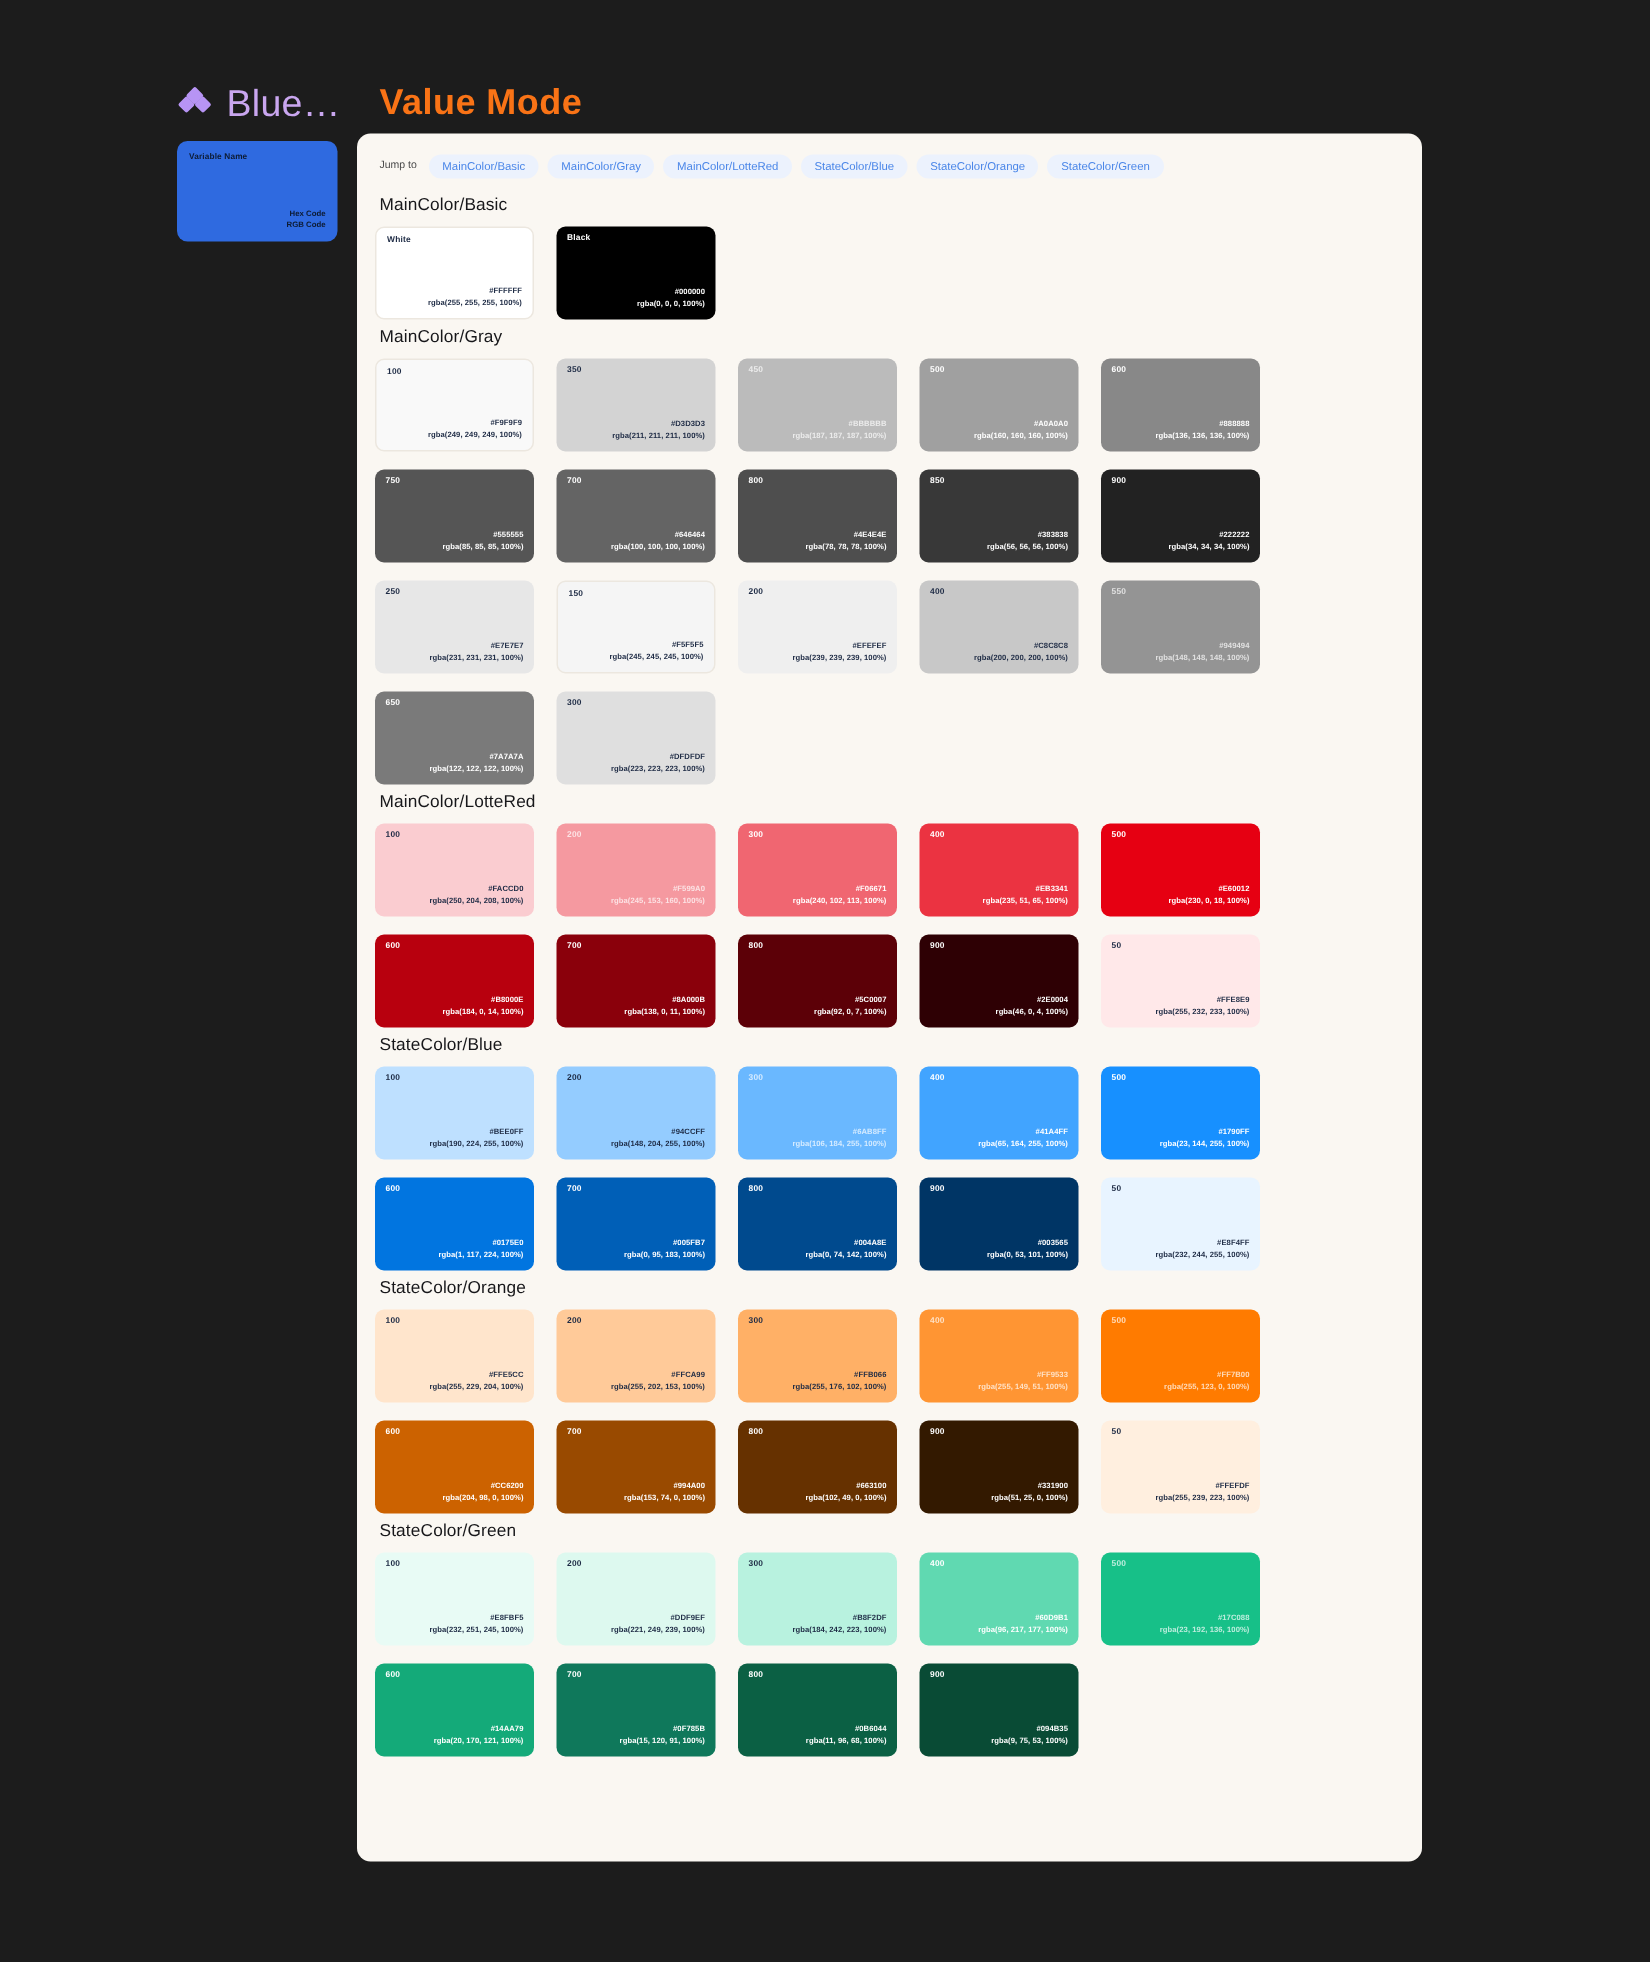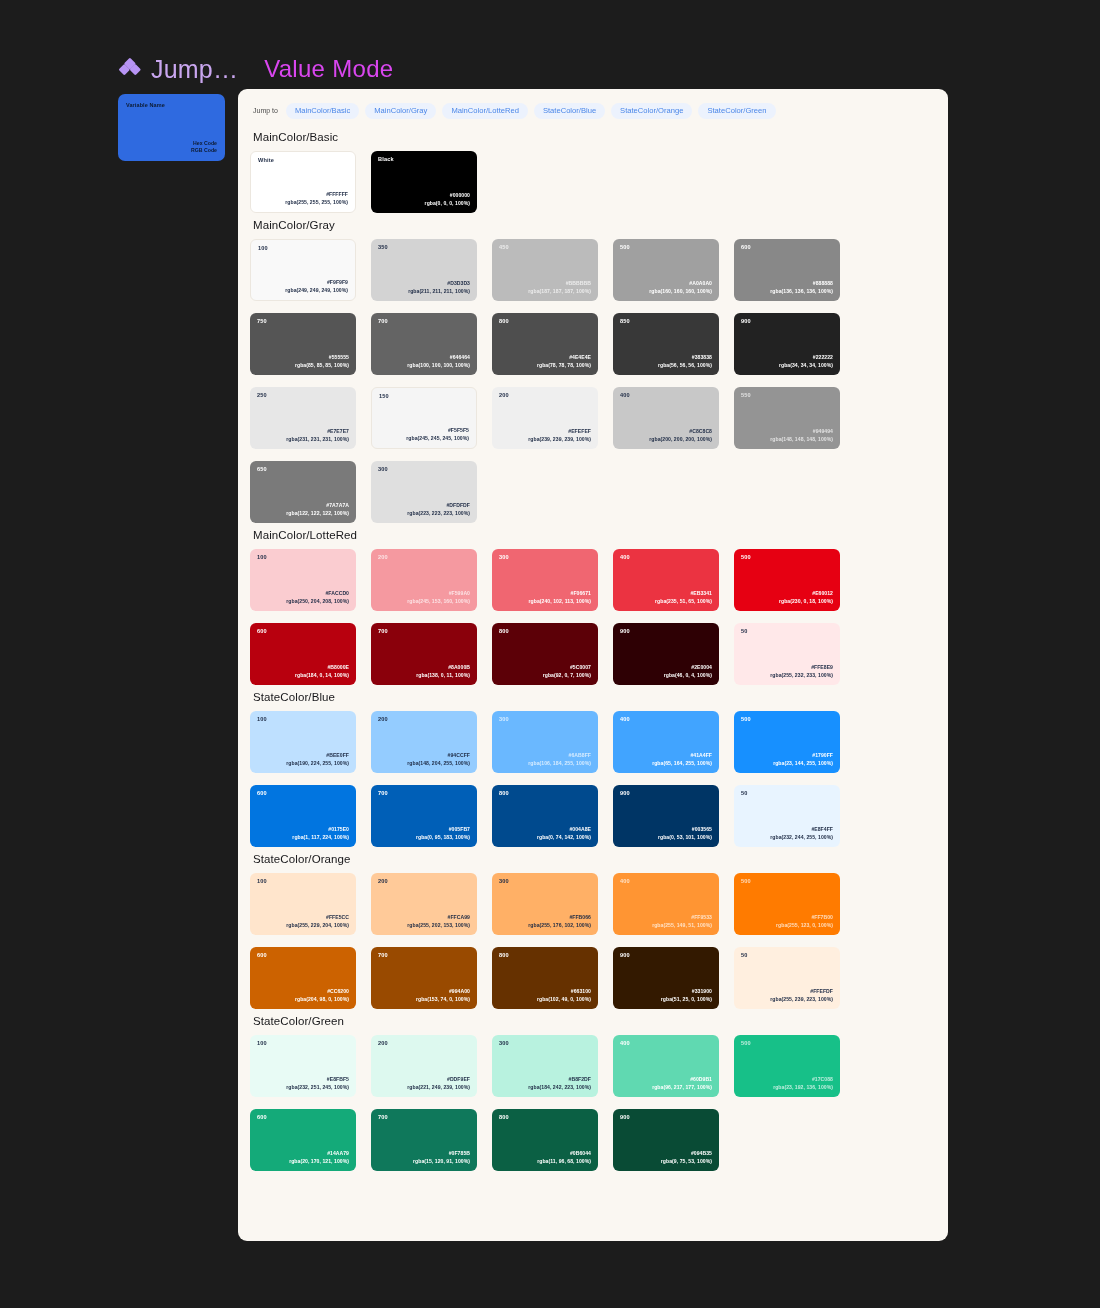--- a/index.html
+++ b/index.html
@@ -39,22 +39,22 @@
   }
   .brand-title {
     font-size: 25px;
     letter-spacing: 0.2px;
     color: #c9a6ef;
     font-weight: 400;
     white-space: nowrap;
   }
   .page-mode {
     font-size: 24px;
-    color: #d946ef;
-    font-weight: 400;
+    color: #f97316;
+    font-weight: 700;
     letter-spacing: 0.3px;
     white-space: nowrap;
   }
 
   
   .legend-card {
     position: absolute;
     left: 118px; top: 94px;
     width: 107px; height: 67px;
     background: #2f6ae0;
@@ -169,21 +169,21 @@
 
   <div class="header">
     <div class="brand">
       <span class="brand-logo">
         <svg width="24" height="24" viewBox="0 0 24 24" aria-hidden="true">
           <rect x="7.6" y="2.4" width="8.6" height="8.6" rx="1.3" transform="rotate(45 11.9 6.7)" fill="#b794f4"></rect>
           <rect x="2.2" y="8.6" width="8.2" height="8.2" rx="1.3" transform="rotate(45 6.3 12.7)" fill="#b794f4"></rect>
           <rect x="13.2" y="8.6" width="8.2" height="8.2" rx="1.3" transform="rotate(45 17.3 12.7)" fill="#b794f4"></rect>
         </svg>
       </span>
-      <span class="brand-title">Jump…</span>
+      <span class="brand-title">Blue…</span>
     </div>
     <div class="page-mode">Value Mode</div>
   </div>
 
   <div class="legend-card">
     <div class="legend-name">Variable Name</div>
     <div class="legend-codes">
       <div>Hex Code</div>
       <div>RGB Code</div>
     </div>

